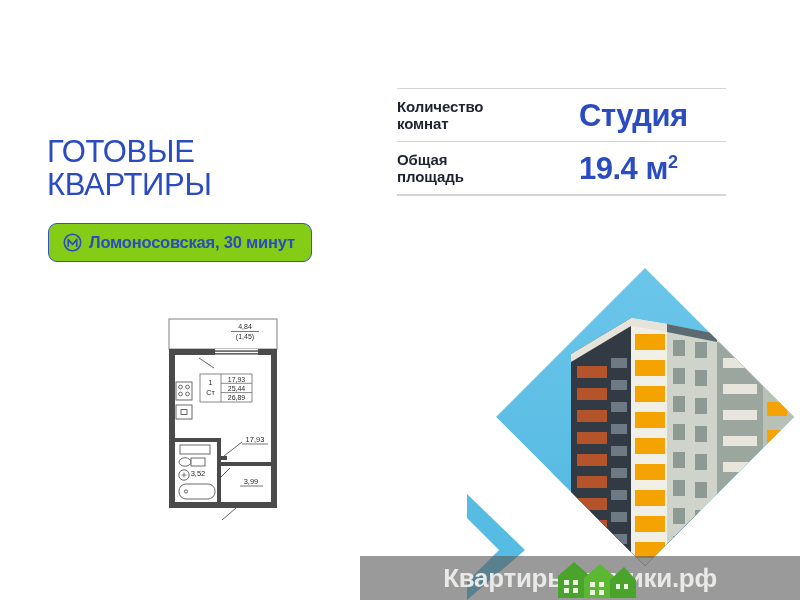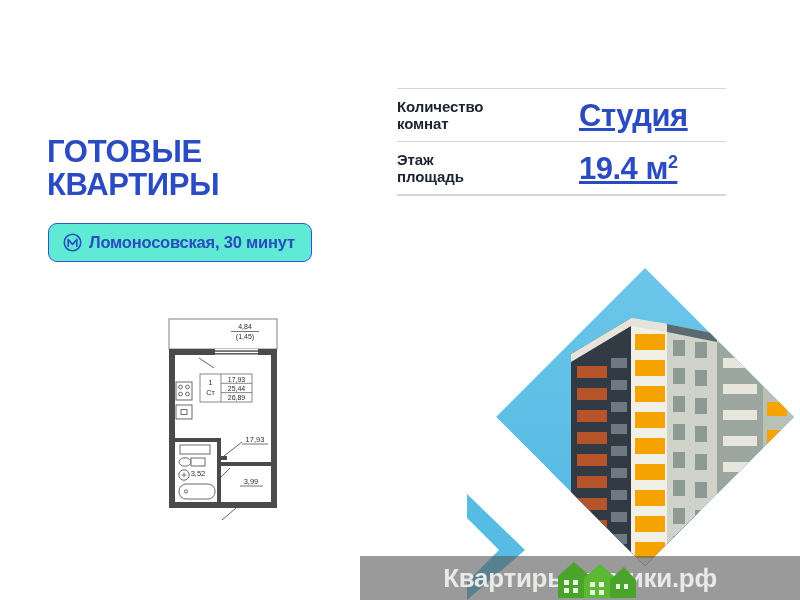--- a/index.html
+++ b/index.html
@@ -16,40 +16,40 @@
     -webkit-font-smoothing: antialiased;
   }
 
   
   .headline {
     position: absolute;
     left: 47px;
     top: 136px;
     font-size: 31px;
     line-height: 1.06;
-    font-weight: 700;
+    font-weight: 400;
     color: #2B4BC0;
     letter-spacing: -0.3px;
     white-space: pre-line;
   }
 
   
   .metro-badge {
     position: absolute;
     left: 48px;
     top: 223px;
     height: 39px;
     box-sizing: border-box;
     display: flex;
     align-items: center;
     gap: 7px;
     padding: 0 16px 0 14px;
     border: 1.5px solid #3355cc;
     border-radius: 9px;
-    background: #5eead4;
+    background: #84cc16;
   }
   .metro-icon {
     width: 19px;
     height: 19px;
     flex: 0 0 19px;
     display: block;
   }
   .metro-label {
     font-size: 16.5px;
     font-weight: 700;
@@ -86,21 +86,20 @@
     white-space: pre-line;
     letter-spacing: -0.1px;
   }
   .spec-value {
     font-size: 31px;
     font-weight: 700;
     color: #2B4BC0;
     letter-spacing: -0.5px;
     white-space: nowrap;
     line-height: 1;
-    text-decoration: underline;
   }
   .spec-value sup {
     font-size: 0.58em;
     vertical-align: super;
     line-height: 0;
   }
 
   
   .floorplan {
     position: absolute;
@@ -180,21 +179,21 @@
     <div class="spec-label">Количество
 комнат</div>
     <div class="spec-value">
       <span>Студия</span>
     </div>
   </div>
 
   <div class="spec-rule"></div>
 
   <div class="spec-row">
-    <div class="spec-label">Этаж
+    <div class="spec-label">Общая
 площадь</div>
     <div class="spec-value">
       <span>19.4 м</span><sup>2</sup>
     </div>
   </div>
 
   <div class="spec-rule"></div>
 
 
   <div class="spec-rule"></div>

